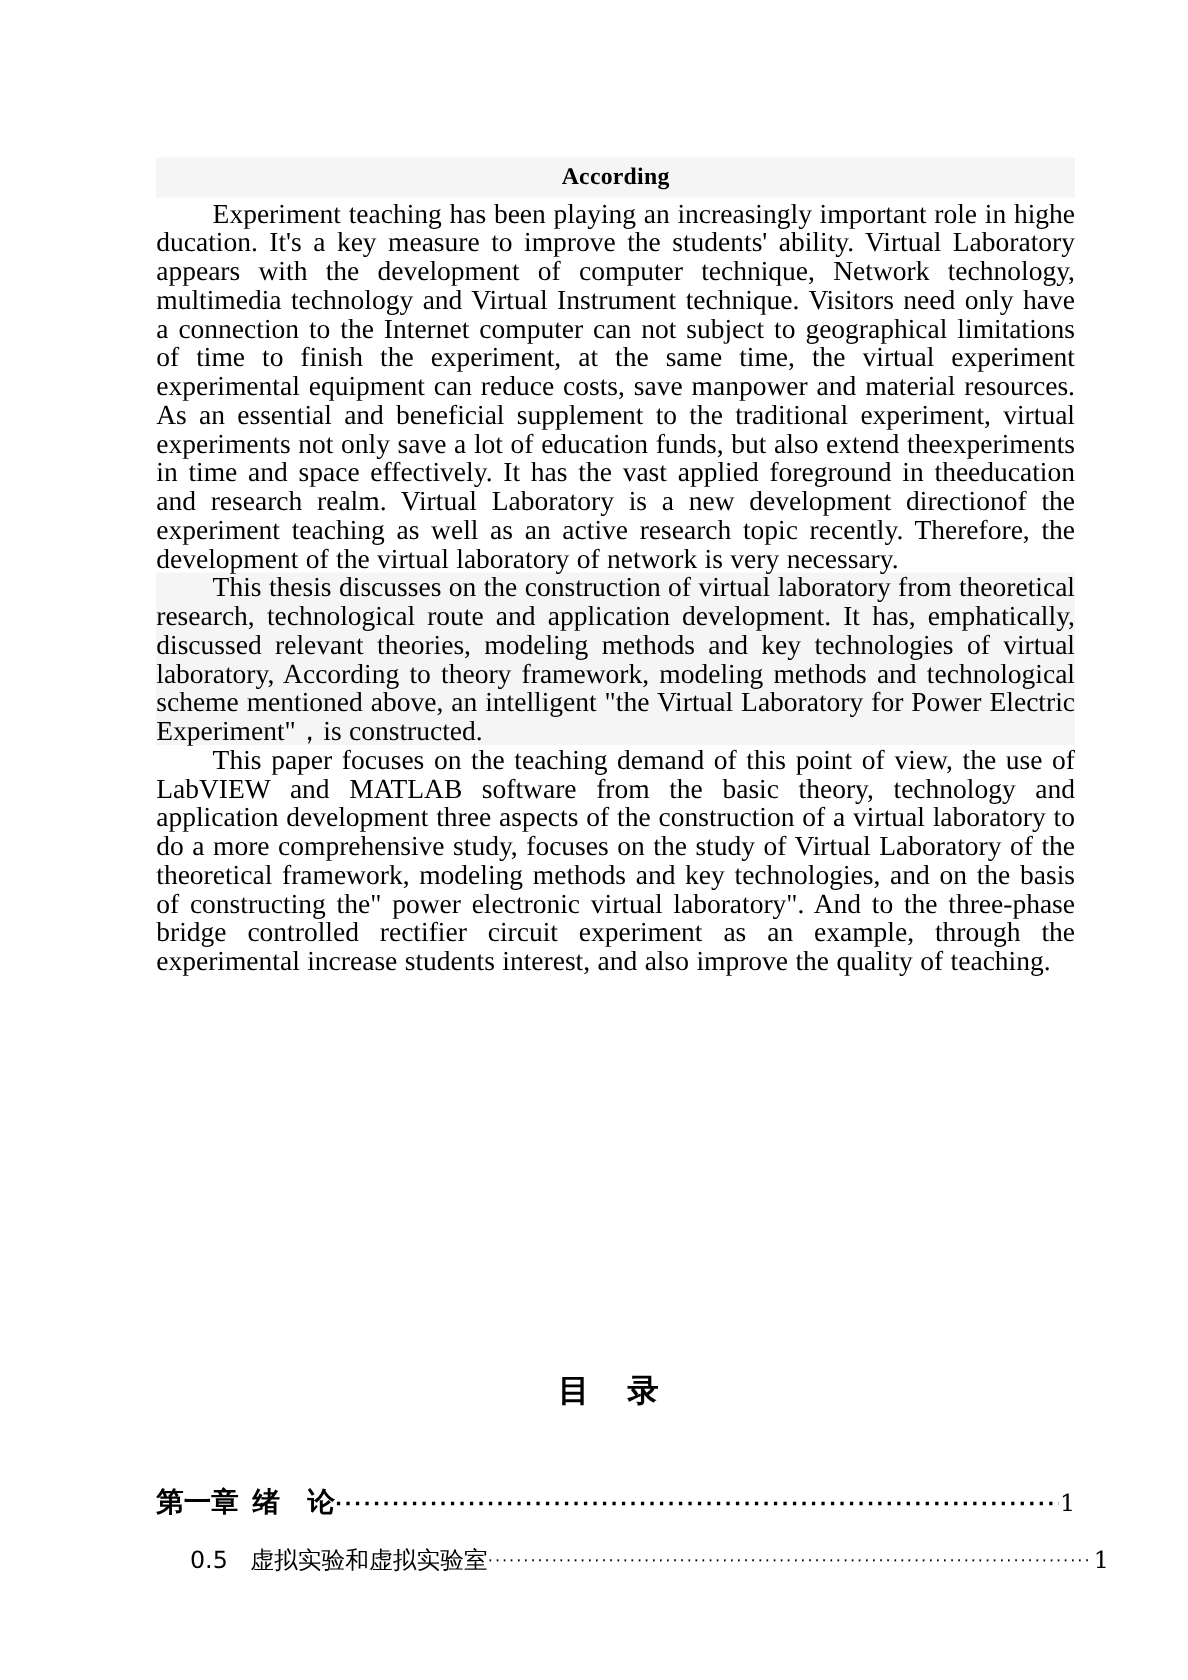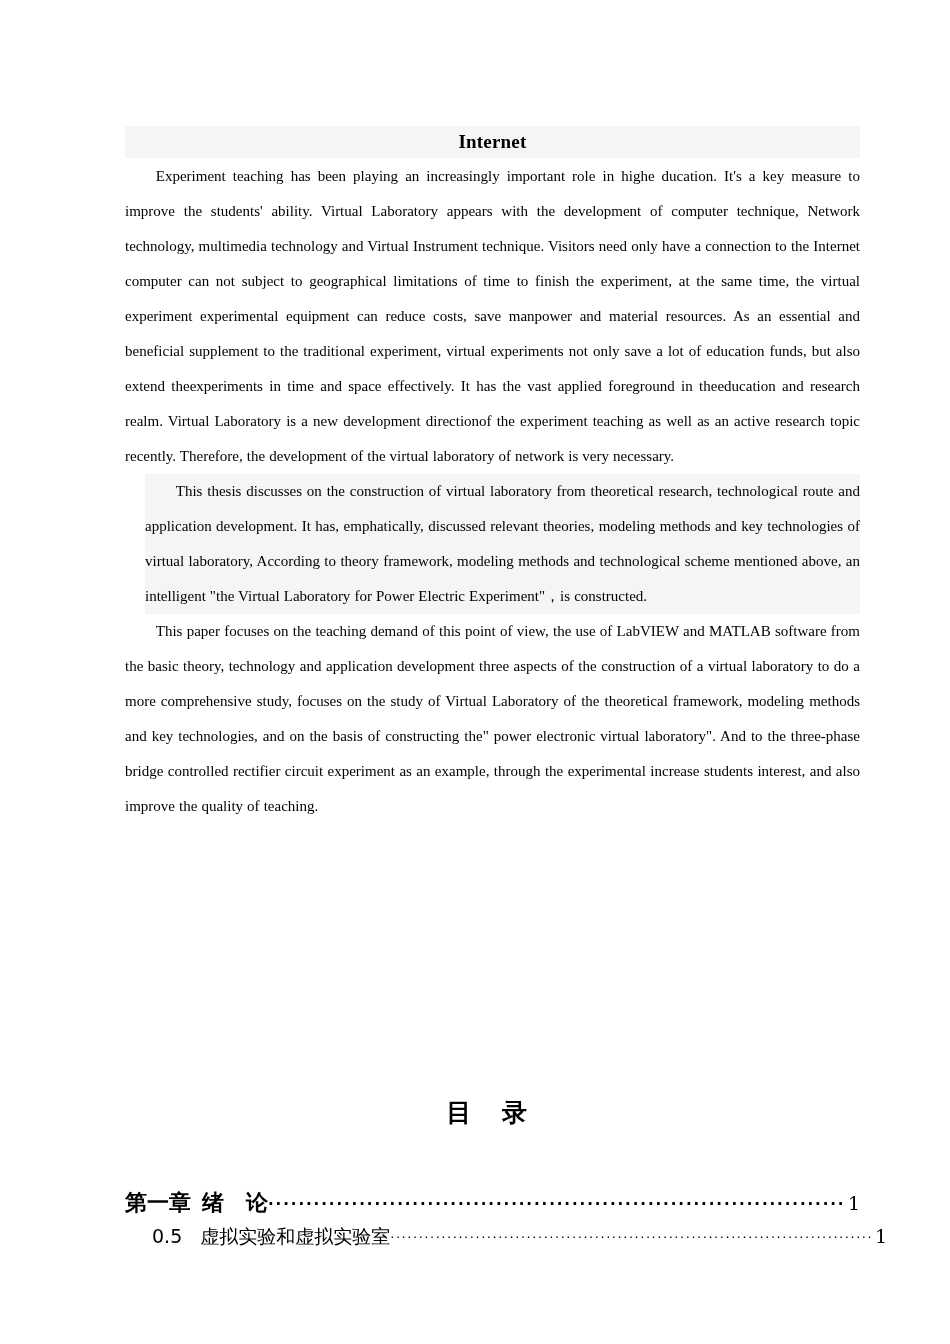--- a/index.html
+++ b/index.html
@@ -37,31 +37,30 @@
     text-align: center;
     font-size: 19px;
     font-weight: bold;
     line-height: 27px;
     padding: 2px 0 3px 0;
     letter-spacing: 0.2px;
   }
 
   p.para {
     margin: 0;
-    font-size: 15px;
-    line-height: 35px;
+    font-size: 22px;
+    line-height: 23px;
     text-align: justify;
     text-justify: inter-word;
     text-indent: 2.05em;
     word-spacing: 0.02em;
   }
 
   p.para.shaded {
     background: #f5f5f5;
-    margin-left: 20px;
   }
 
   p.para.first {
     margin-top: 1px;
   }
 
   .keywords {
     margin-top: 27px;
     font-size: 18.6px;
     line-height: 27.3px;
@@ -120,21 +119,21 @@
     flex: 0 0 auto;
     padding-left: 1px;
     font-family: "DejaVu Serif", "Liberation Serif", serif;
   }
 
   .toc-entry.level1 {
     font-size: 22px;
     font-weight: bold;
     font-family: "DejaVu Sans", "Liberation Sans", sans-serif;
     line-height: 34px;
-    margin-bottom: 0px;
+    margin-bottom: 12px;
     justify-content: center;
   }
   .toc-entry.level1 .page-num { font-size: 19px; font-weight: normal; }
   .toc-entry.level1 .leader { font-size: 15px; letter-spacing: 1.9px; }
 
   .toc-entry.level2 {
     font-size: 19px;
     font-weight: normal;
     font-family: "DejaVu Sans", "Liberation Sans", sans-serif;
     line-height: 33px;
@@ -147,21 +146,21 @@
   .ch-gap-md { display: inline-block; width: 22px; }
   .num-gap   { display: inline-block; width: 18px; }
 </style>
 </head>
 <body>
 
 <div class="page">
 
   <div class="column">
 
-    <div class="abstract-title">Internet</div>
+    <div class="abstract-title">According</div>
 
     <p class="para first">Experiment teaching has been playing an increasingly important role in highe ducation. It's a key measure to improve the students' ability. Virtual Laboratory appears with the development of computer technique, Network technology, multimedia technology and Virtual Instrument technique. Visitors need only have a connection to the Internet computer can not subject to geographical limitations of time to finish the experiment, at the same time, the virtual experiment experimental equipment can reduce costs, save manpower and material resources. As an essential and beneficial supplement to the traditional experiment, virtual experiments not only save a lot of education funds, but also extend theexperiments in time and space effectively. It has the vast applied foreground in theeducation and research realm. Virtual Laboratory is a new development directionof the experiment teaching as well as an active research topic recently. Therefore, the development of the virtual laboratory of network is very necessary.</p>
 
     <p class="para shaded">This thesis discusses on the construction of virtual laboratory from theoretical research, technological route and application development. It has, emphatically, discussed relevant theories, modeling methods and key technologies of virtual laboratory, According to theory framework, modeling methods and technological scheme mentioned above, an intelligent "the Virtual Laboratory for Power Electric Experiment"，is constructed.</p>
 
     <p class="para">This paper focuses on the teaching demand of this point of view, the use of LabVIEW and MATLAB software from the basic theory, technology and application development three aspects of the construction of a virtual laboratory to do a more comprehensive study, focuses on the study of Virtual Laboratory of the theoretical framework, modeling methods and key technologies, and on the basis of constructing the" power electronic virtual laboratory". And to the three-phase bridge controlled rectifier circuit experiment as an example, through the experimental increase students interest, and also improve the quality of teaching.</p>
 
 
   </div>
 

